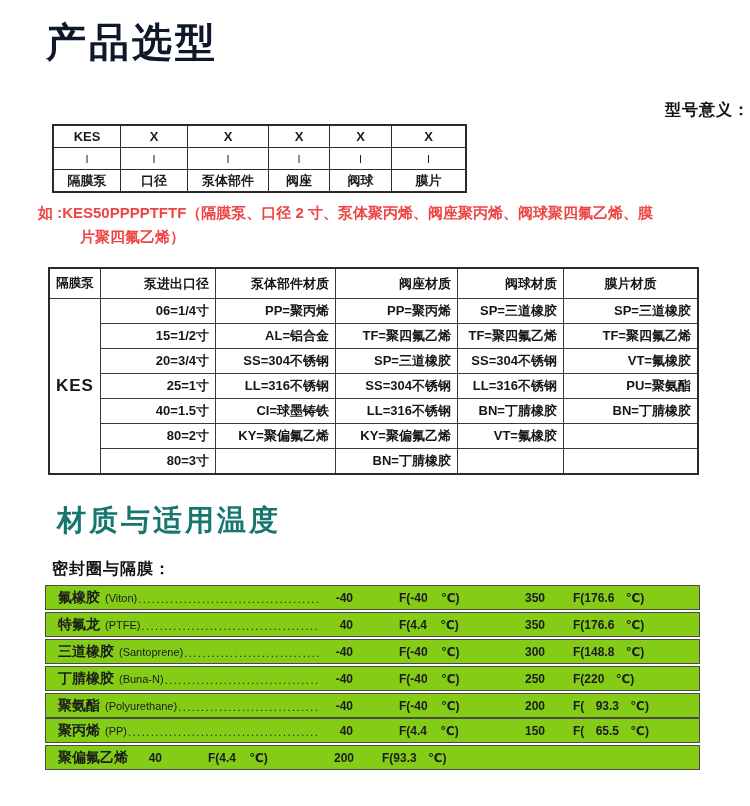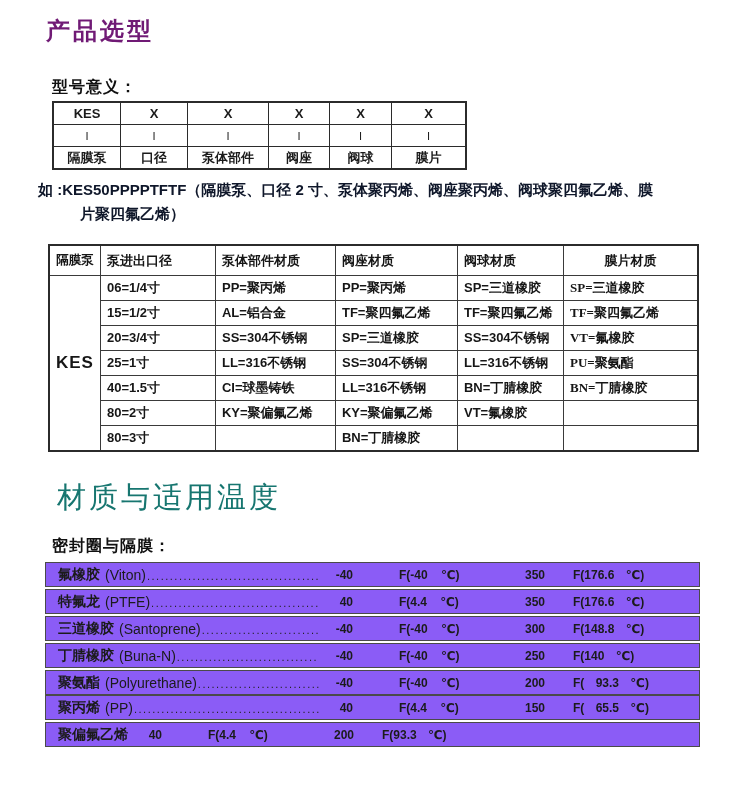--- a/index.html
+++ b/index.html
@@ -1,66 +1,66 @@
 <!DOCTYPE html>
 <html><head>
 <meta charset="utf-8">
 <style>
   html,body{margin:0;padding:0;background:#fff;}
   body{width:750px;height:806px;font-family:"Liberation Sans","DejaVu Sans",sans-serif;color:#1b1b1b;overflow:hidden;}
   .page{width:750px;height:806px;background:#ffffff;}
 
-  h1.sec-title{margin:15px 4px 0 46px;font-size:24px;font-weight:700;letter-spacing:3px;color:#701a75;}
-  h2.sec-title{margin:26px 0 0 57px;font-size:29px;font-weight:400;letter-spacing:3px;color:#177670;}
+  h1.sec-title{margin:15px 4px 0 46px;font-size:40px;font-weight:700;letter-spacing:3px;color:#0f172a;}
+  h2.sec-title{margin:26px 0 0 57px;font-size:29px;font-weight:700;letter-spacing:3px;color:#177670;}
 
   .label{font-size:16px;font-weight:700;color:#111;letter-spacing:1px;}
-  .label.l1{margin:30px 0 3px 52px;}
+  .label.l1{margin:30px 0 3px 52px;text-align:right;}
   .label.l2{margin:18px 0 5px 52px;}
   .label.l3{margin:40px 0 5px 52px;}
 
   table{border-collapse:collapse;}
 
   
   .model-table{margin:2px 0 0 52px;border:2px solid #2b2b2b;}
   .model-table td{border:1px solid #2b2b2b;height:21px;text-align:center;vertical-align:middle;
     font-size:13px;font-weight:700;padding:0 2px;}
   .model-table tr.bar td{font-size:11px;font-weight:400;}
   .model-table td:nth-child(1){width:62px;}
   .model-table td:nth-child(2){width:62px;}
   .model-table td:nth-child(3){width:76px;}
   .model-table td:nth-child(4){width:56px;}
   .model-table td:nth-child(5){width:57px;}
   .model-table td:nth-child(6){width:69px;}
 
-  .example{margin:8px 0 0 38px;font-size:15px;line-height:24px;font-weight:600;color:#0f172a;}
+  .example{margin:8px 0 0 38px;font-size:15px;line-height:24px;font-weight:600;color:#ef4444;}
   .example .indent{padding-left:42px;}
 
   
   .sel-table{margin:18px 0 0 48px;border:2px solid #2b2b2b;}
   .sel-table th,.sel-table td{border:1px solid #3a3a3a;font-size:13px;padding:2px 6px;
-    text-align:left;vertical-align:middle;font-weight:600;color:#161616;}
+    text-align:right;vertical-align:middle;font-weight:600;color:#161616;}
   .sel-table th{height:25px;font-weight:700;}
   .sel-table td{height:20px;}
   .sel-table th:first-child{text-align:center;font-size:12.5px;}
   .sel-table th:last-child{text-align:center;}
   .sel-table .c1{width:35px;}
   .sel-table .c2{width:102px;}
   .sel-table .c3{width:107px;}
   .sel-table .c4{width:109px;}
   .sel-table .c5{width:93px;}
-  .sel-table .c6{width:121px;font-family:Liberation Serif, serif;}
+  .sel-table .c6{width:121px;}
   .sel-table td.kes{text-align:center;font-size:17px;font-weight:700;letter-spacing:1px;}
 
   
   .temp-table{margin-left:45px;width:655px;}
   .temp-row{display:flex;align-items:center;border:1px solid #4a4a4a;height:23px;margin-top:2px;
-    padding:0 14px 0 12px;background:#8b5cf6;}
+    padding:0 14px 0 12px;background:#84cc16;}
   .temp-row:first-child{margin-top:0;}
   .t-cn{font-weight:700;font-size:14px;white-space:nowrap;}
-  .t-en{margin-left:5px;font-size:14px;font-weight:400;white-space:nowrap;}
+  .t-en{margin-left:5px;font-size:11px;font-weight:400;white-space:nowrap;}
   .dots{flex:1;overflow:hidden;white-space:nowrap;font-size:11px;letter-spacing:1.5px;color:#222;
     transform:translateY(1px);margin-left:1px;}
   .dots::after{content:"..................................................................................................................................................";}
   .t-num{font-weight:600;font-size:12px;white-space:nowrap;}
   .minf{min-width:34px;text-align:right;}
   .minc{width:96px;margin-left:16px;word-spacing:10px;padding-left:30px;}
   .maxf{width:38px;text-align:right;margin-left:12px;}
   .maxc{width:112px;margin-left:28px;word-spacing:8px;}
 </style>
 </head>
@@ -201,21 +201,21 @@
       <span class="t-num maxf">300</span>
       <span class="t-num maxc">F(148.8 ℃)</span>
     </div>
     <div class="temp-row">
       <span class="t-cn">丁腈橡胶</span>
       <span class="t-en">(Buna-N)</span>
       <span class="dots"></span>
       <span class="t-num minf">-40</span>
       <span class="t-num minc">F(-40 ℃)</span>
       <span class="t-num maxf">250</span>
-      <span class="t-num maxc">F(140 ℃)</span>
+      <span class="t-num maxc">F(220 ℃)</span>
     </div>
     <div class="temp-row">
       <span class="t-cn">聚氨酯</span>
       <span class="t-en">(Polyurethane)</span>
       <span class="dots"></span>
       <span class="t-num minf">-40</span>
       <span class="t-num minc">F(-40 ℃)</span>
       <span class="t-num maxf">200</span>
       <span class="t-num maxc">F( 93.3 ℃)</span>
     </div>

